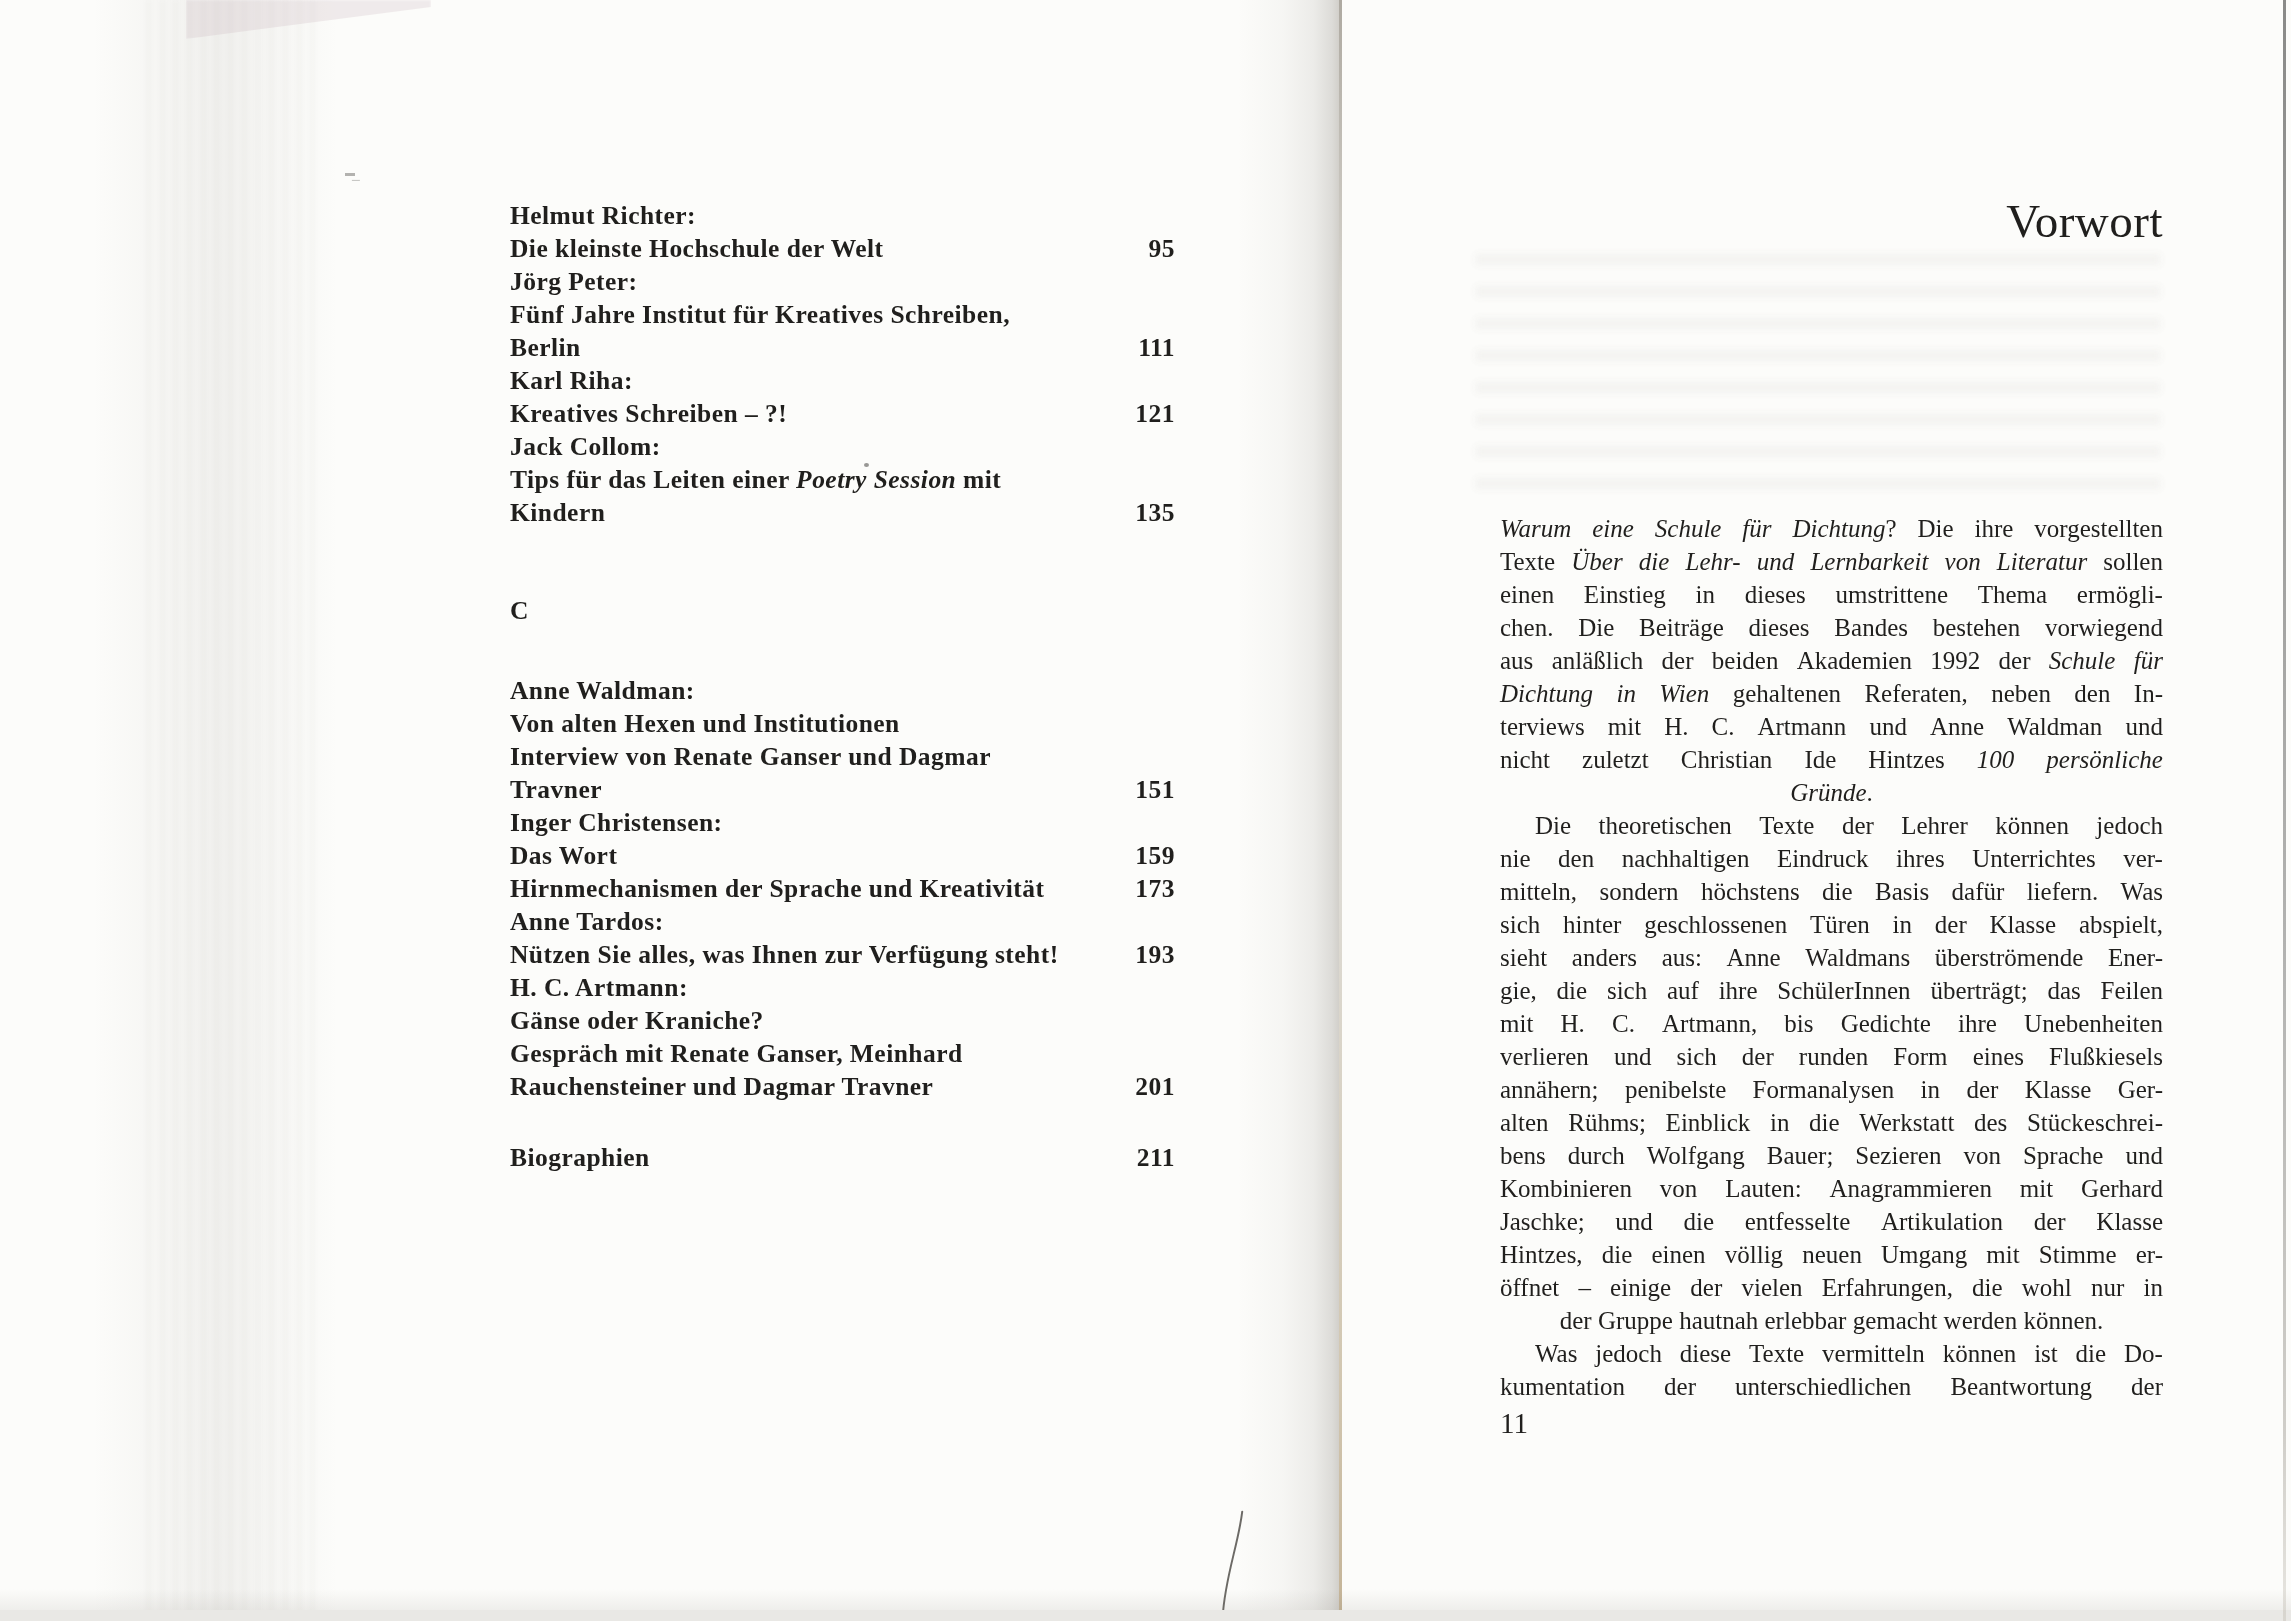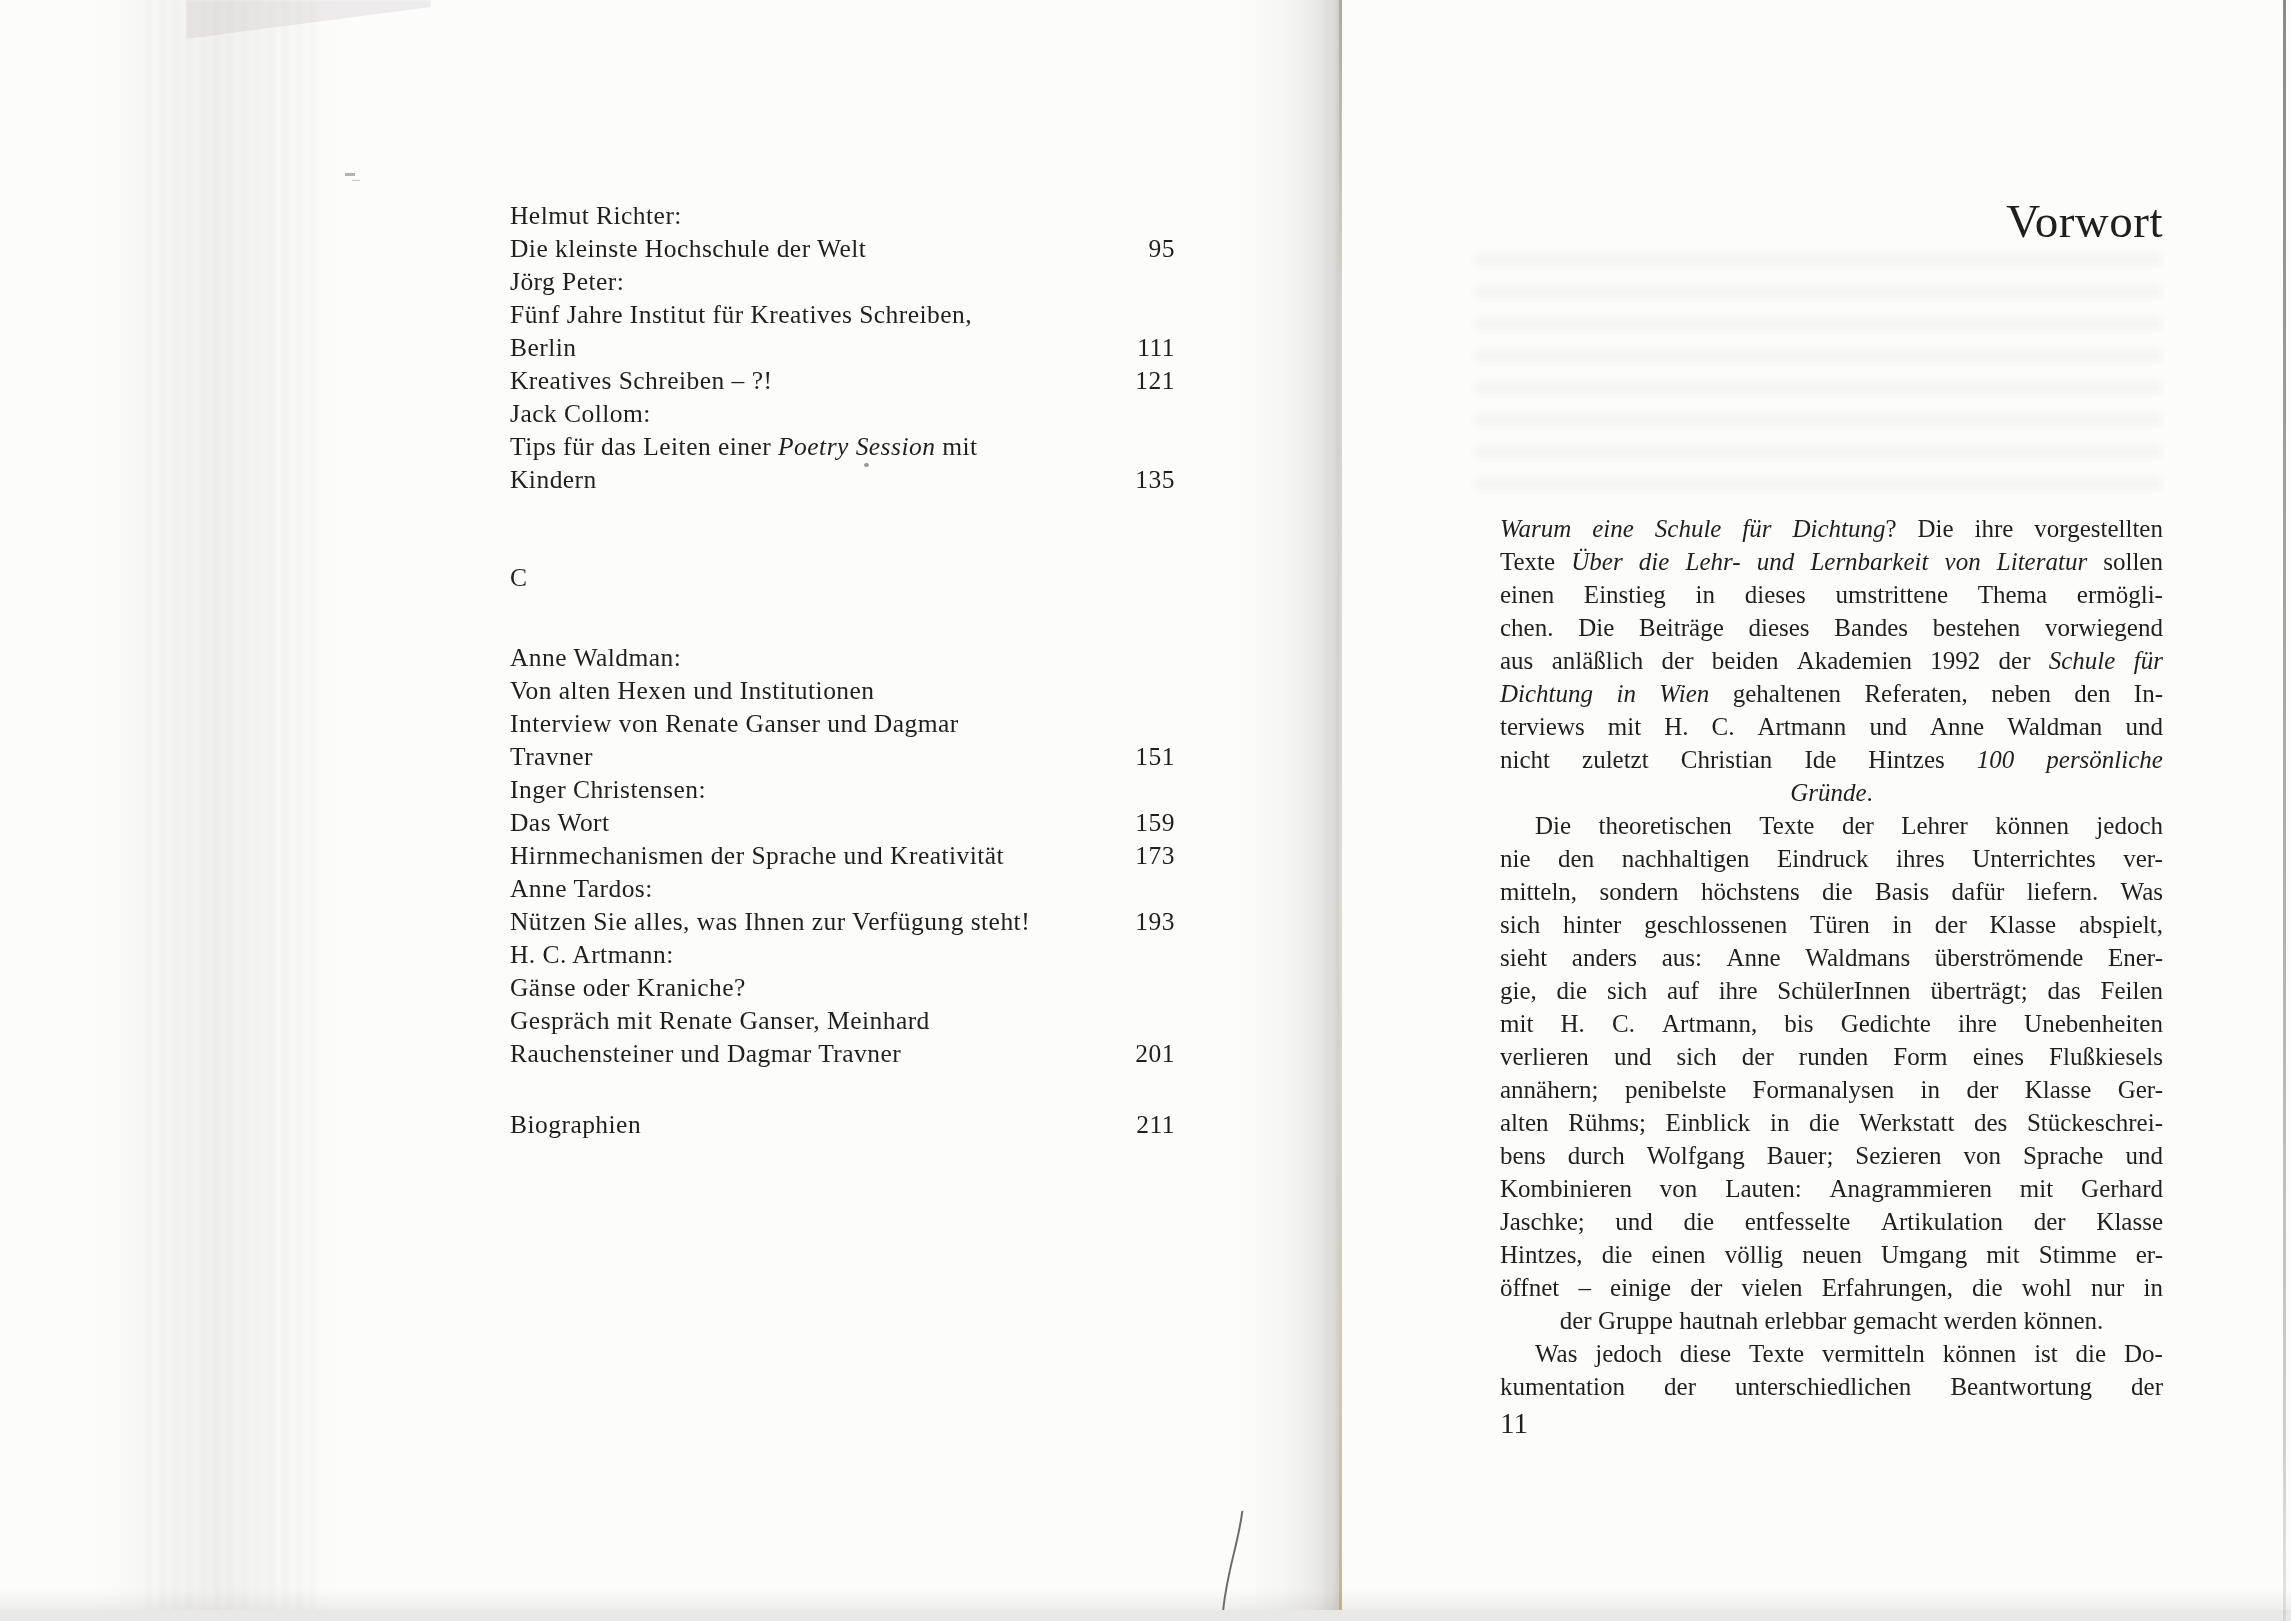--- a/index.html
+++ b/index.html
@@ -89,21 +89,21 @@
   }
   .tick-mark{
     position:absolute;left:345px;top:173px;width:9.8px;height:2.9px;
     background:rgba(90,88,84,0.45);
     box-shadow:5.9px 5.9px 0 -1px rgba(90,88,84,0.35);
   }
 
   
   .toc{
     position:absolute;left:510px;top:199px;width:665px;
-    font-size:25.5px;line-height:33px;letter-spacing:.018em;
+    font-size:25.5px;line-height:33px;letter-spacing:.018em;font-weight:bold;
   }
   .toc .line{display:flex;justify-content:space-between;align-items:baseline;}
   .toc .line-text{white-space:nowrap;}
   .toc .pnum{flex:0 0 auto;padding-left:19.6px;}
 
   
   .rp-title{
     position:absolute;left:1500px;top:194px;width:663px;
     margin:0;font-size:47px;font-weight:normal;line-height:55px;
     text-align:right;letter-spacing:0.5px;
@@ -147,20 +147,23 @@
         </div>
         <div class="line">
           <span class="line-text"><span>Jörg Peter:</span></span>
         </div>
         <div class="line">
           <span class="line-text"><span>Fünf Jahre Institut für Kreatives Schreiben,</span></span>
         </div>
         <div class="line">
           <span class="line-text"><span>Berlin</span></span>
           <span class="pnum">111</span>
+        </div>
+        <div class="line">
+          <span class="line-text"><span>Karl Riha:</span></span>
         </div>
         <div class="line">
           <span class="line-text"><span>Kreatives Schreiben – ?!</span></span>
           <span class="pnum">121</span>
         </div>
         <div class="line">
           <span class="line-text"><span>Jack Collom:</span></span>
         </div>
         <div class="line">
           <span class="line-text"><span>Tips für das Leiten einer </span><span class="it">Poetry Session</span><span> mit</span></span>

